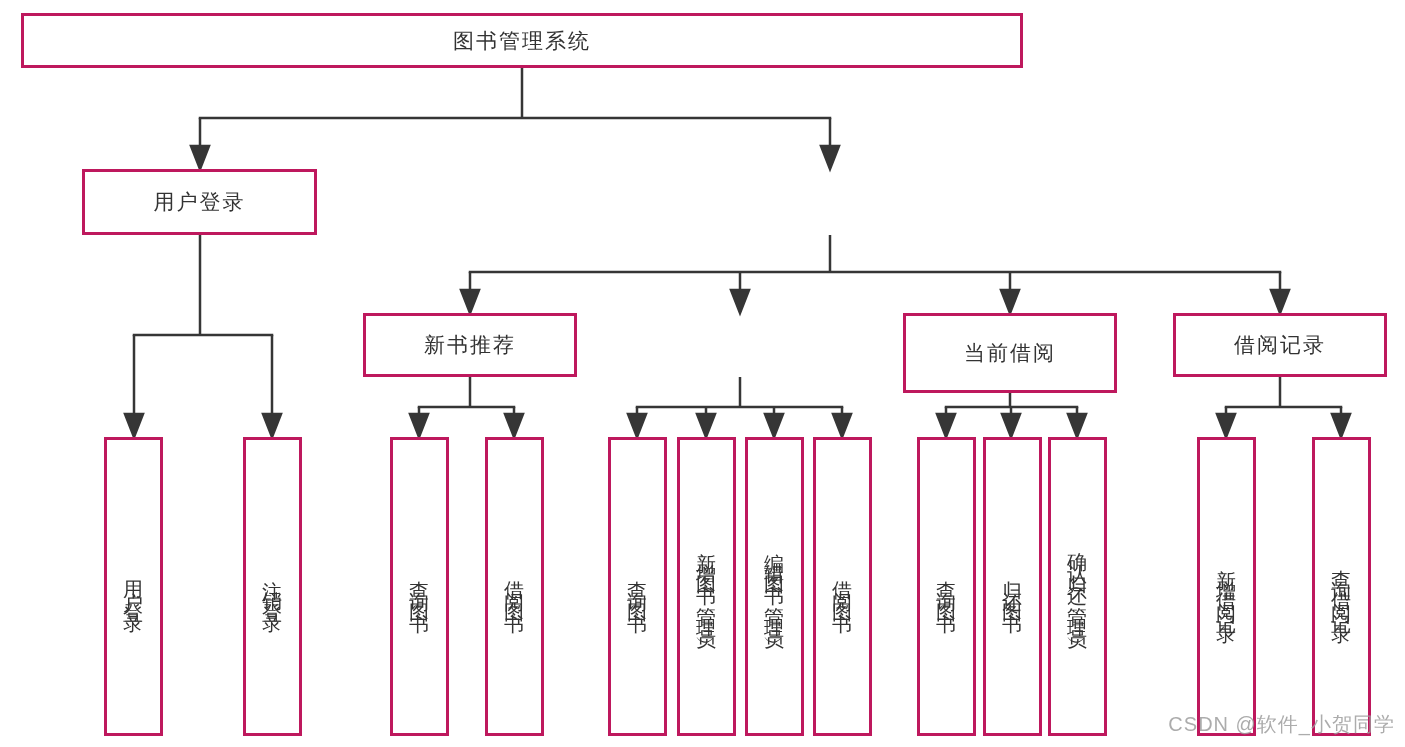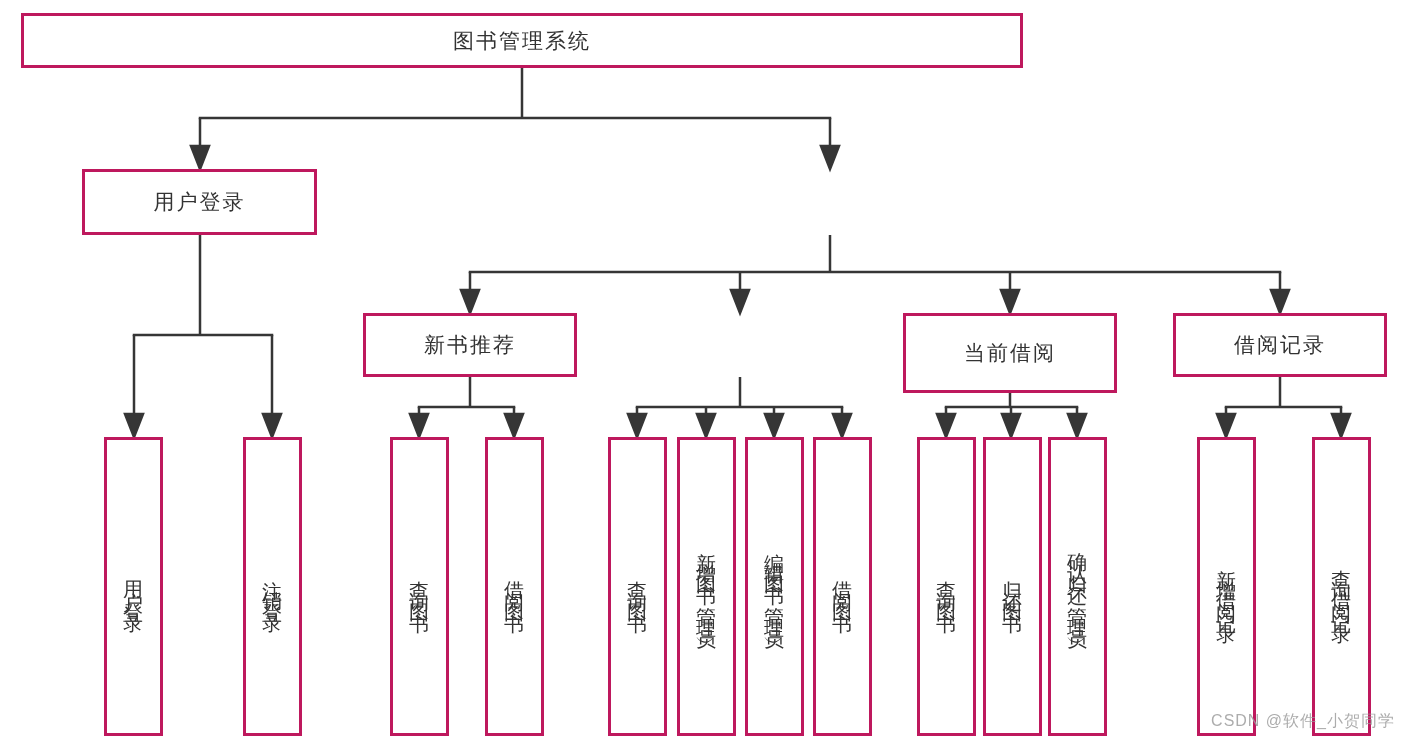--- a/index.html
+++ b/index.html
@@ -30,21 +30,21 @@
   .box.v span {
     writing-mode:vertical-rl;
     text-orientation:mixed;
     font-size:20px;
     letter-spacing:11px;
     line-height:1;
   }
   #watermark {
     position:absolute;
     right:10px; top:711px;
-    font-size:16px;
+    font-size:20px;
     color:#9e9e9e;
     opacity:.85;
     z-index:5;
     white-space:nowrap;
     letter-spacing:1px;
   }
 </style>
 </head>
 <body>
 

